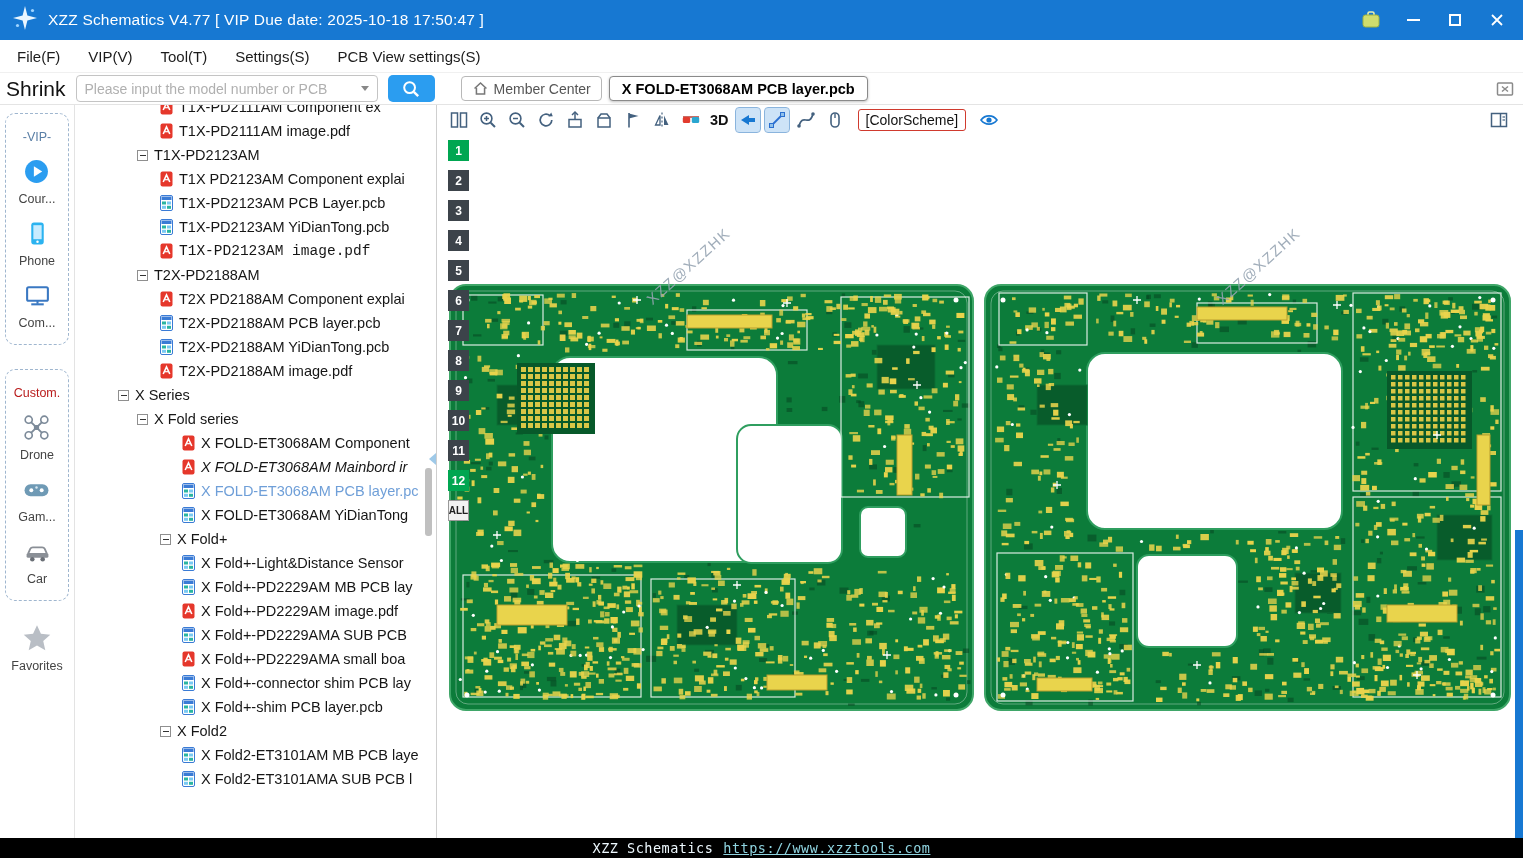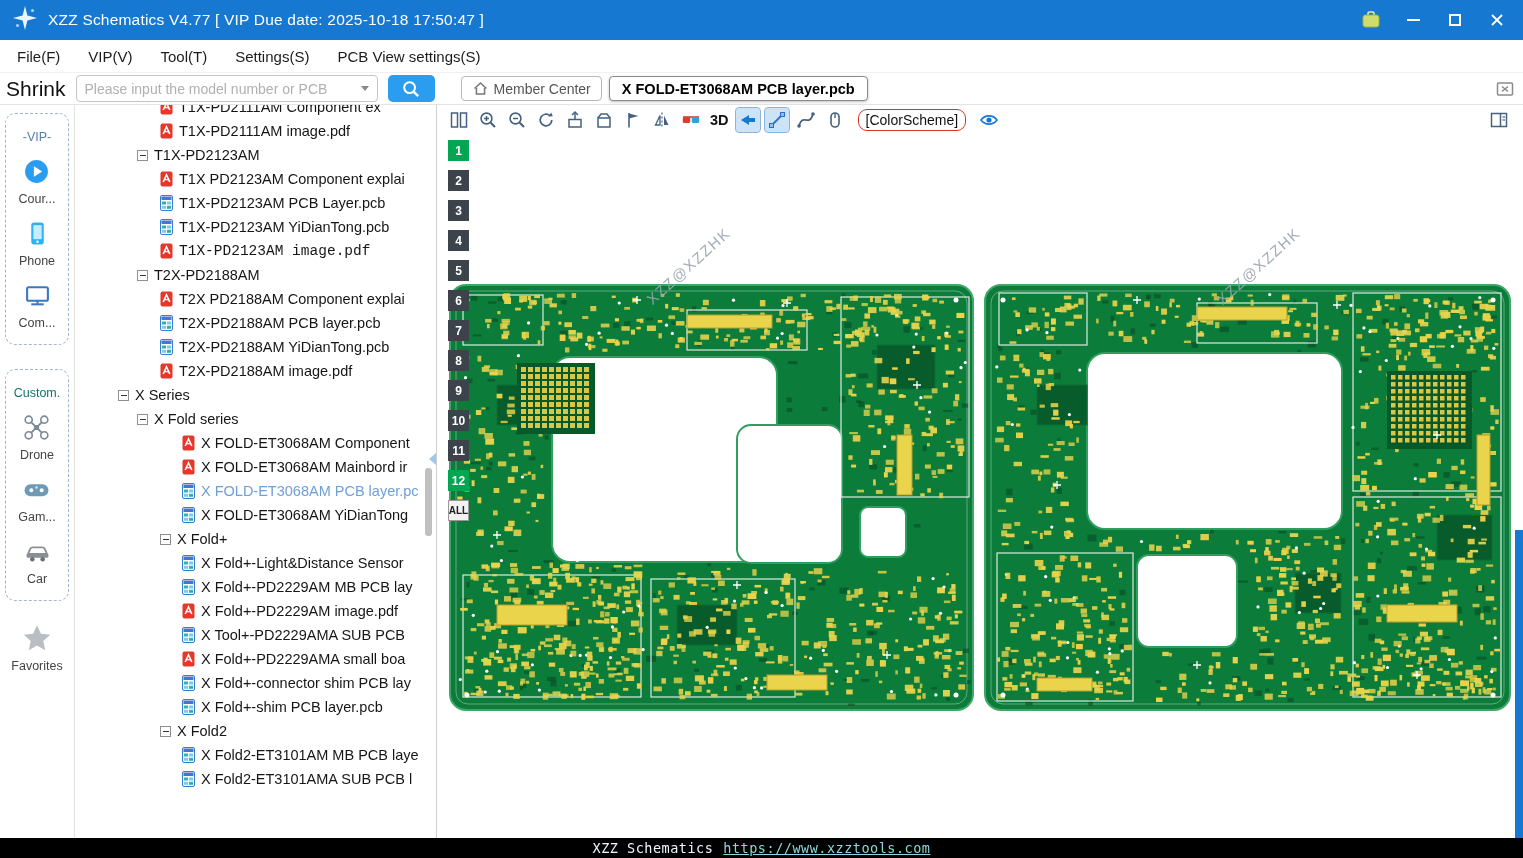--- a/index.html
+++ b/index.html
@@ -44,21 +44,21 @@
 .fic{flex:none;margin-right:6px;display:flex}
 .tscroll{position:absolute;right:4px;top:363px;width:7px;height:68px;background:#c0c0c0;border-radius:3px;cursor:pointer}
 .collapse-handle{position:absolute;right:0;top:348px;width:0;height:0;border-top:6px solid transparent;border-bottom:6px solid transparent;border-right:7px solid #9ec9e8;cursor:pointer}
 
 .viewer{position:absolute;left:437px;top:105px;right:0;bottom:20px;background:#fff;overflow:hidden}
 .vtoolbar{position:absolute;left:0;top:0;right:0;height:30px;display:flex;align-items:center;gap:5px;padding-left:10px;background:#fff;z-index:6}
 .vt{width:24px;height:24px;display:flex;align-items:center;justify-content:center;border-radius:3px;cursor:pointer;flex:none}
 .vt svg{display:block}
 .vt.act{background:#cde3f7;outline:1px solid #8ab4dd}
 .vtxt{font-size:14.5px;color:#111;font-weight:bold;margin:0 2px;cursor:pointer}
-.csbtn{margin-left:6px;border:1.5px solid #d03a2e;border-radius:9px;padding:2px 7px;font-size:14px;color:#111;background:#fff;cursor:pointer;white-space:nowrap}
+.csbtn{margin-left:6px;border:1.5px solid #d03a2e;border-radius:3px;padding:2px 7px;font-size:14px;color:#111;background:#fff;cursor:pointer;white-space:nowrap}
 .paneltool{margin-left:auto;margin-right:12px}
 .layers{position:absolute;left:11px;top:35px;display:flex;flex-direction:column;gap:9px;z-index:5}
 .layer{width:21px;height:21px;display:flex;align-items:center;justify-content:center;font-size:12px;font-weight:bold;color:#fff;background:#3c434a;cursor:pointer}
 .layer.active{background:#00a651}
 .layer.all{background:#f2f2f2;color:#222;border:1px solid #999;font-size:10px}
 #pcb{position:absolute;left:0;top:30px}
 .vscroll{position:absolute;right:0;top:530px;width:8px;height:308px;background:#1778d2;z-index:9;cursor:pointer}
 
 .statusbar{position:absolute;left:0;bottom:0;width:100%;height:20px;background:#000;display:flex;align-items:center;justify-content:center;font-family:"DejaVu Sans Mono",monospace;font-size:13.5px;letter-spacing:.5px}
 .statusbar .brand{color:#eef9ff}
@@ -156,21 +156,21 @@
     <div class="sitem">
       <span><svg width="27" height="27" viewBox="0 0 26 26">
             <rect x="3" y="5" width="20" height="13" rx="1.5" fill="none" stroke="#3a78c2" stroke-width="2"></rect>
             <line x1="13" y1="18" x2="13" y2="21" stroke="#3a78c2" stroke-width="2"></line>
             <line x1="7" y1="21.5" x2="19" y2="21.5" stroke="#3a78c2" stroke-width="2"></line>
           </svg></span>
       <span class="lbl">Com...</span>
     </div>
   </div>
   <div class="sbox" style="margin-top:24px">
-    <span class="sbox-label" style="color:#0f766e">Custom.</span>
+    <span class="sbox-label" style="color:#b91c1c">Custom.</span>
     <div class="sitem">
       <span><svg width="27" height="27" viewBox="0 0 26 26">
             <circle cx="5.5" cy="5.5" r="3.4" fill="none" stroke="#7c8a99" stroke-width="1.6"></circle>
             <circle cx="20.5" cy="5.5" r="3.4" fill="none" stroke="#7c8a99" stroke-width="1.6"></circle>
             <circle cx="5.5" cy="20.5" r="3.4" fill="none" stroke="#7c8a99" stroke-width="1.6"></circle>
             <circle cx="20.5" cy="20.5" r="3.4" fill="none" stroke="#7c8a99" stroke-width="1.6"></circle>
             <path d="M7.5 7.5 L18.5 18.5 M18.5 7.5 L7.5 18.5" stroke="#7c8a99" stroke-width="1.8"></path>
             <rect x="10.5" y="10.5" width="5" height="5" rx="1.5" fill="#7c8a99"></rect>
           </svg></span>
       <span class="lbl">Drone</span>
@@ -335,21 +335,21 @@
       <div class="trow" style="padding-left: 107px;">
         <span class="fic">
           <svg width="13" height="16" viewBox="0 0 13 16">
             <rect x="0.5" y="0.5" width="12" height="15" rx="2" fill="#e5372b"></rect>
             <path d="M3.2 11 L6.5 4 L9.8 11" stroke="#fff" stroke-width="1.6" fill="none"></path>
             <line x1="4.5" y1="8.7" x2="8.5" y2="8.7" stroke="#fff" stroke-width="1.2"></line>
           </svg>
         </span>
         <span class="tlabel">X FOLD-ET3068AM Component</span>
       </div>
-      <div class="trow" style="padding-left: 107px;">
+      <div class="trow" style="padding-left: 107px; font-style: italic;">
         <span class="fic">
           <svg width="13" height="16" viewBox="0 0 13 16">
             <rect x="0.5" y="0.5" width="12" height="15" rx="2" fill="#e5372b"></rect>
             <path d="M3.2 11 L6.5 4 L9.8 11" stroke="#fff" stroke-width="1.6" fill="none"></path>
             <line x1="4.5" y1="8.7" x2="8.5" y2="8.7" stroke="#fff" stroke-width="1.2"></line>
           </svg>
         </span>
         <span class="tlabel">X FOLD-ET3068AM Mainbord ir</span>
       </div>
       <div class="trow sel" style="padding-left: 107px;">
@@ -422,21 +422,21 @@
         <span class="fic">
           <svg width="13" height="16" viewBox="0 0 13 16">
             <rect x="0.5" y="0.5" width="12" height="15" rx="1.5" fill="#fff" stroke="#3a7bd5"></rect>
             <rect x="1.5" y="1.5" width="10" height="3.5" fill="#3a7bd5"></rect>
             <rect x="2" y="6.5" width="4" height="3" fill="#2ab5a0"></rect>
             <rect x="7" y="6.5" width="4" height="3" fill="#79c9f2"></rect>
             <rect x="2" y="10.8" width="4" height="3" fill="#79c9f2"></rect>
             <rect x="7" y="10.8" width="4" height="3" fill="#2ab5a0"></rect>
           </svg>
         </span>
-        <span class="tlabel">X Tool+-PD2229AMA SUB PCB</span>
+        <span class="tlabel">X Fold+-PD2229AMA SUB PCB</span>
       </div>
       <div class="trow" style="padding-left: 107px;">
         <span class="fic">
           <svg width="13" height="16" viewBox="0 0 13 16">
             <rect x="0.5" y="0.5" width="12" height="15" rx="2" fill="#e5372b"></rect>
             <path d="M3.2 11 L6.5 4 L9.8 11" stroke="#fff" stroke-width="1.6" fill="none"></path>
             <line x1="4.5" y1="8.7" x2="8.5" y2="8.7" stroke="#fff" stroke-width="1.2"></line>
           </svg>
         </span>
         <span class="tlabel">X Fold+-PD2229AMA small boa</span>

